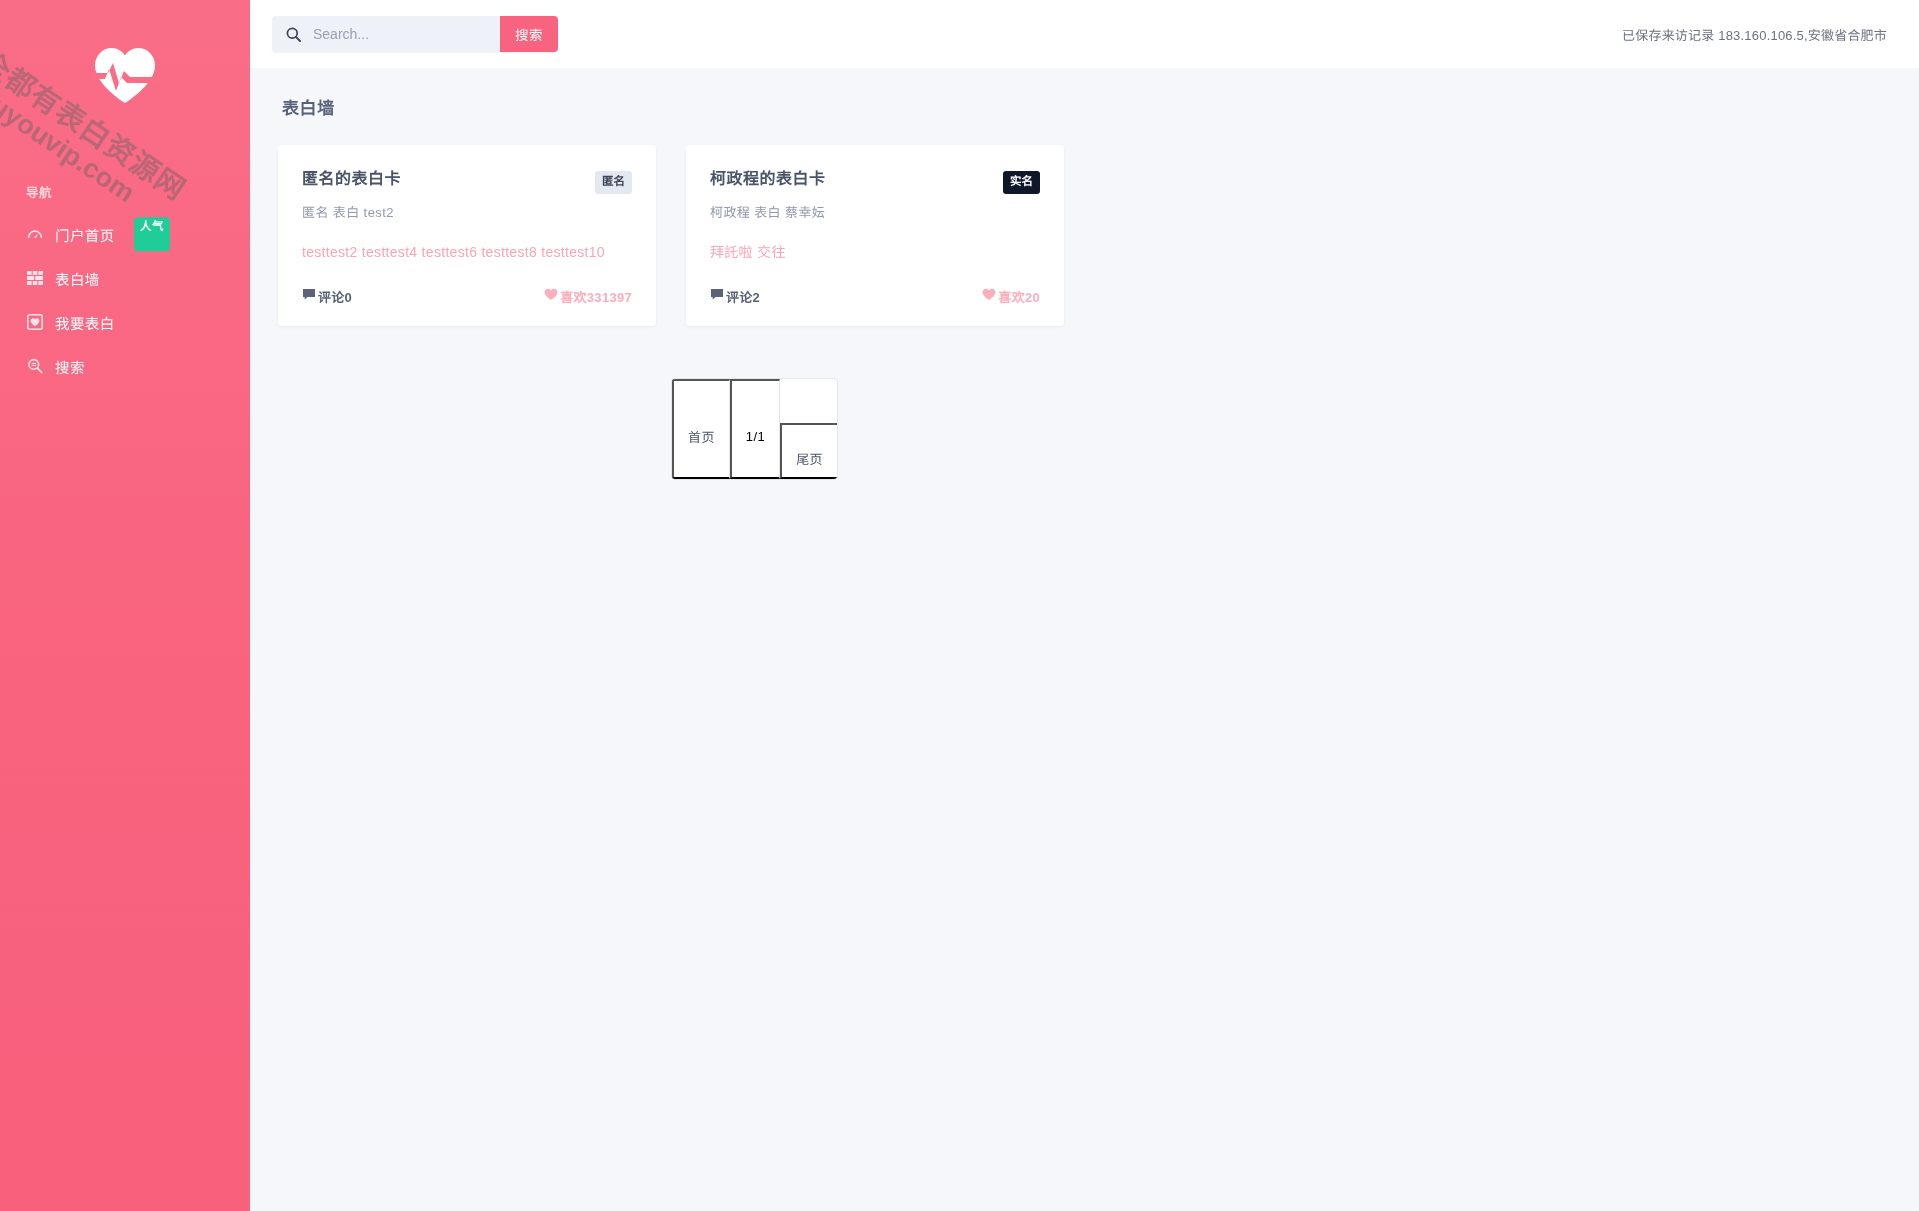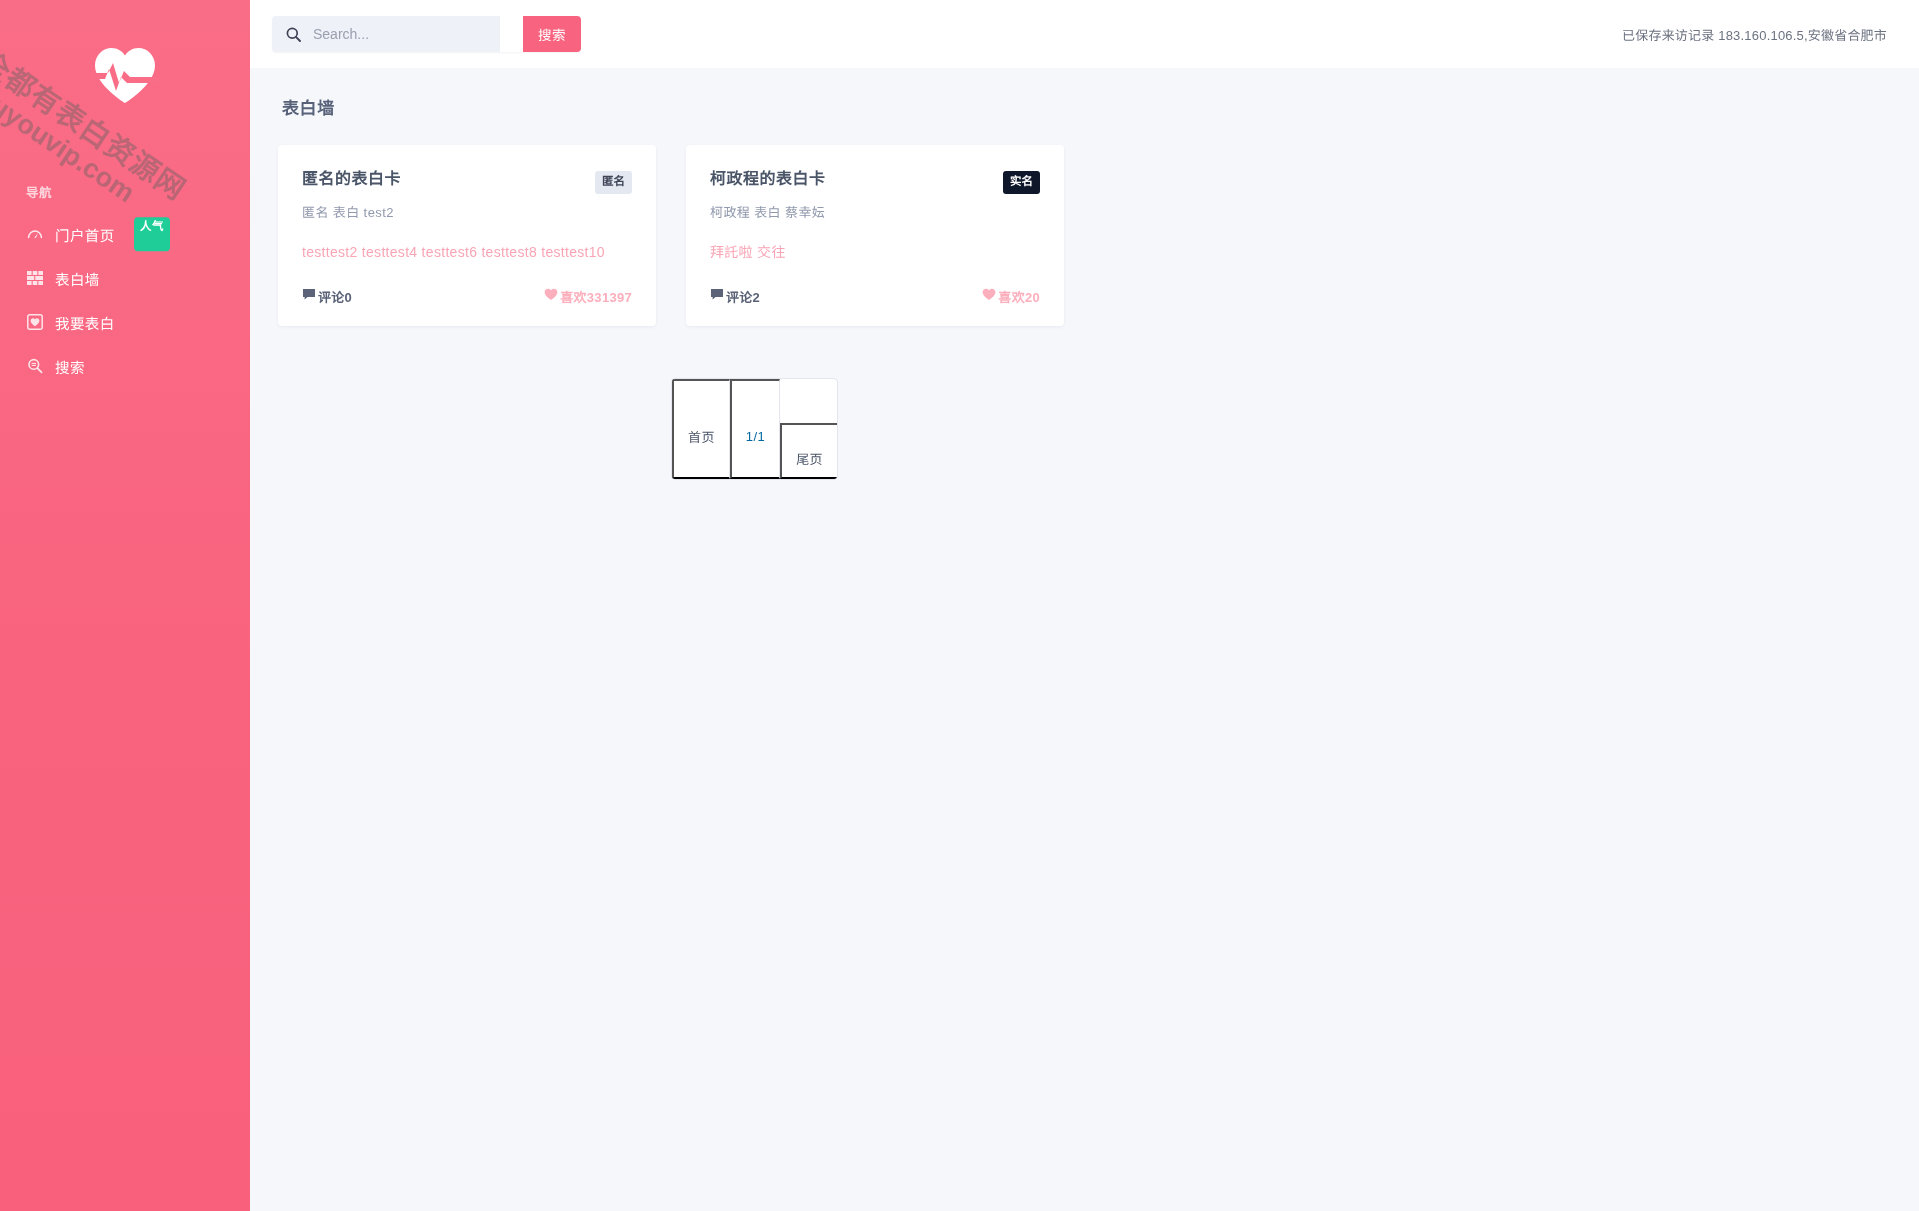--- a/index.html
+++ b/index.html
@@ -135,21 +135,20 @@
     align-items: center;
     justify-content: space-between;
     padding: 0 22px 0 22px;
   }
   .search-wrap {
     display: flex;
     align-items: center;
     border-radius: 4px;
     overflow: hidden;
     box-shadow: 0 1px 2px rgba(0,0,0,0.05);
-    gap: 23px;
   }
   .search-field {
     display: flex;
     align-items: center;
     background: #eef1f8;
     height: 36px;
     width: 228px;
     padding: 0 10px 0 14px;
   }
   .search-icon { color: #3f4254; display: flex; align-items: center; }
@@ -289,21 +288,21 @@
     padding: 24px 14px 9px;
     font-size: 13px;
     color: #4a5568;
     border-right: 1px solid #e3e6ef;
     background: #ffffff;
     cursor: pointer;
     letter-spacing: 0.4px;
     font-family: "Liberation Sans", sans-serif;
   }
   .page-btn:last-child { border-right: none; margin-top: 44px; }
-  .page-btn.current { color: #0369a1; cursor: default; text-align: right; }
+  .page-btn.current { color: #000000; cursor: default; text-align: right; }
 </style>
 </head>
 <body>
 
 <div class="app">
 
   <aside class="sidebar">
 
     <div class="sidebar-logo">
       <span>

